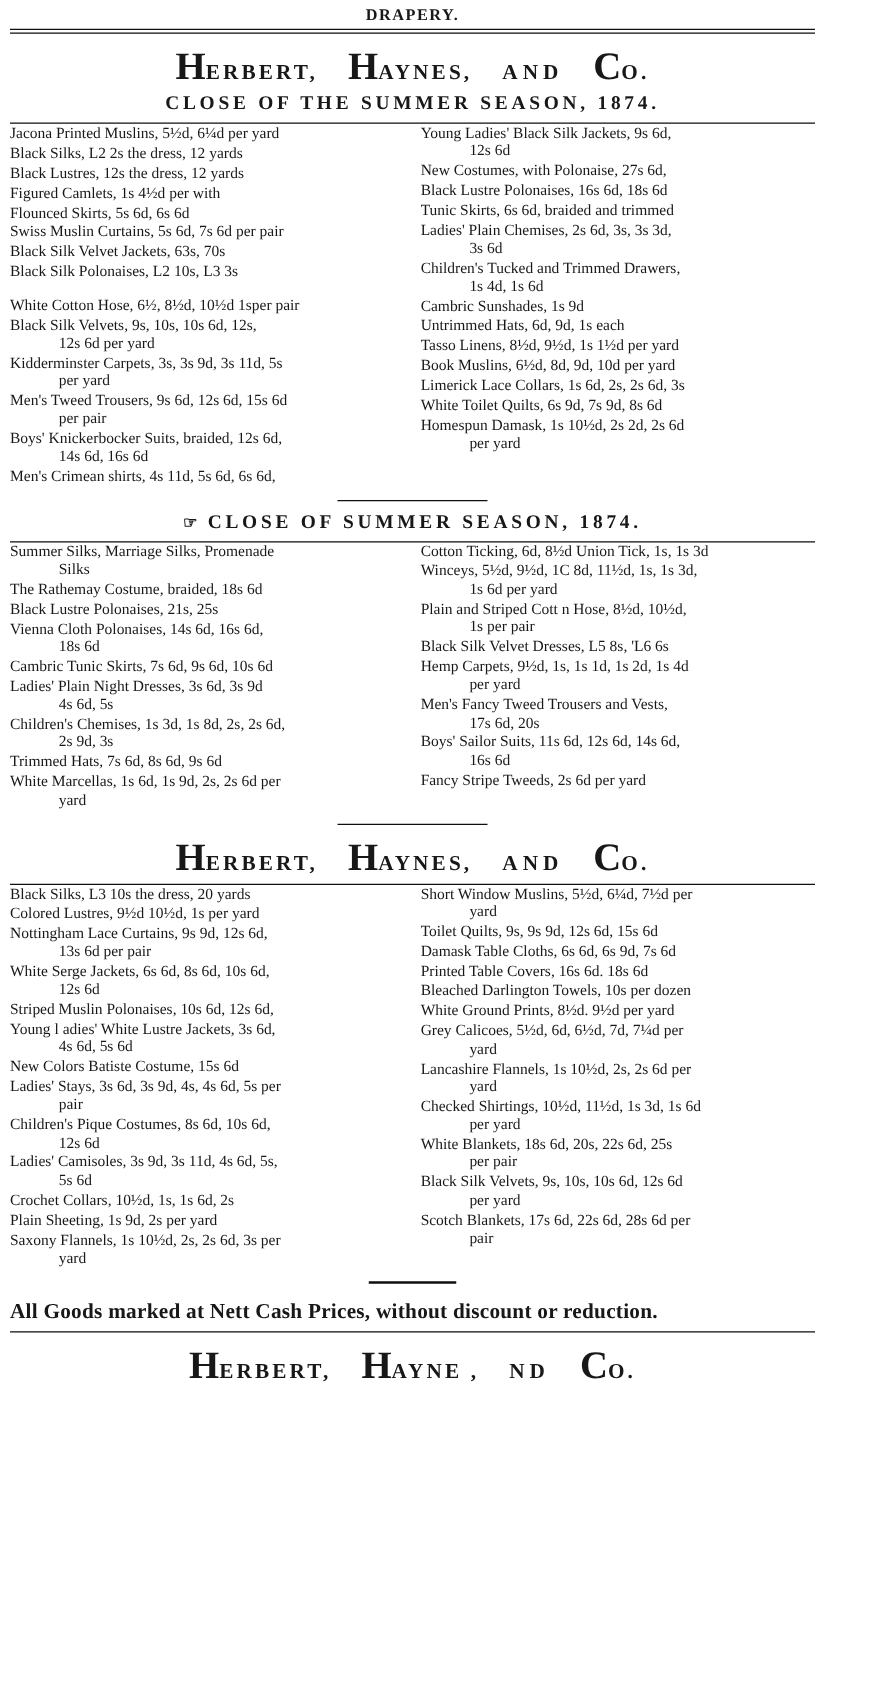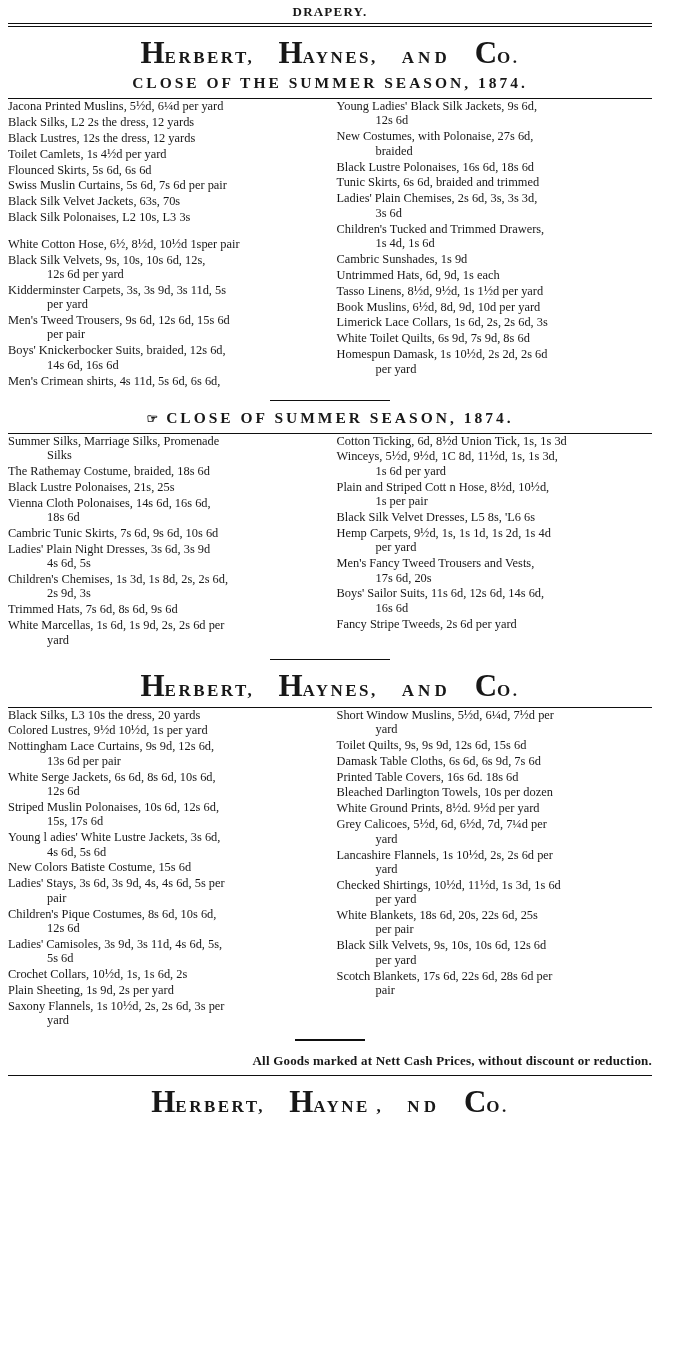--- a/index.html
+++ b/index.html
@@ -116,22 +116,22 @@
   .gap-row { height: 9px; }
 
   .sub-rule {
     border: none;
     border-top: 1px solid #111;
     width: 120px;
     margin: 10px auto 8px auto;
   }
 
   .nett {
-    text-align: right;
-    font-size: 13px;
+    text-align: left;
+    font-size: 17px;
     font-weight: bold;
     margin: 10px 0 6px 0;
     letter-spacing: 0.2px;
   }
   .short-rule {
     border: none;
     border-top: 2px solid #111;
     width: 70px;
     margin: 10px auto 12px auto;
   }
@@ -155,38 +155,38 @@
 
   <div class="banner">CLOSE  OF  THE  SUMMER  SEASON,  1874.</div>
   <hr class="rule-thin">
 
   <div class="cols">
     <div class="col left">
       <ul class="goods">
         <li><span>Jacona Printed Muslins, 5½d, 6¼d per yard</span></li>
         <li><span>Black Silks, L2 2s the dress, 12 yards</span></li>
         <li><span>Black Lustres, 12s the dress, 12 yards</span></li>
-        <li><span>Toilet Camlets, 1s 4½d per yard</span></li>
+        <li><span>Figured Camlets, 1s 4½d per with</span></li>
         <li><span>Flounced Skirts, 5s 6d, 6s 6d</span></li>
         <li><span>Swiss Muslin Curtains, 5s 6d, 7s 6d per pair</span></li>
         <li><span>Black Silk Velvet Jackets, 63s, 70s</span></li>
         <li><span>Black Silk Polonaises, L2 10s, L3 3s</span></li>
         <li class="gap-row"></li>
         <li><span>White Cotton Hose, 6½, 8½d, 10½d 1sper pair</span></li>
         <li><span>Black Silk Velvets, 9s, 10s, 10s 6d, 12s,</span><span class="cont">12s 6d per yard</span></li>
         <li><span>Kidderminster Carpets, 3s, 3s 9d, 3s 11d, 5s</span><span class="cont">per yard</span></li>
         <li><span>Men's Tweed Trousers, 9s 6d, 12s 6d, 15s 6d</span><span class="cont">per pair</span></li>
         <li><span>Boys' Knickerbocker Suits, braided, 12s 6d,</span><span class="cont">14s 6d, 16s 6d</span></li>
         <li><span>Men's Crimean shirts, 4s 11d, 5s 6d, 6s 6d,</span></li>
       </ul>
     </div>
     <div class="col right">
       <ul class="goods">
         <li><span>Young Ladies' Black Silk Jackets, 9s 6d,</span><span class="cont">12s 6d</span></li>
-        <li><span>New Costumes, with Polonaise, 27s 6d,</span><span class="cont">braided</span></li>
+        <li><span>New Costumes, with Polonaise, 27s 6d,</span></li>
         <li><span>Black Lustre Polonaises, 16s 6d, 18s 6d</span></li>
         <li><span>Tunic Skirts, 6s 6d, braided and trimmed</span></li>
         <li><span>Ladies' Plain Chemises, 2s 6d, 3s, 3s 3d,</span><span class="cont">3s 6d</span></li>
         <li><span>Children's Tucked and Trimmed Drawers,</span><span class="cont">1s 4d, 1s 6d</span></li>
         <li><span>Cambric Sunshades, 1s 9d</span></li>
         <li><span>Untrimmed Hats, 6d, 9d, 1s each</span></li>
         <li><span>Tasso Linens, 8½d, 9½d, 1s 1½d per yard</span></li>
         <li><span>Book Muslins, 6½d, 8d, 9d, 10d per yard</span></li>
         <li><span>Limerick Lace Collars, 1s 6d, 2s, 2s 6d, 3s</span></li>
         <li><span>White Toilet Quilts, 6s 9d, 7s 9d, 8s 6d</span></li>
@@ -238,21 +238,21 @@
   </div>
   <hr class="rule-thin">
 
   <div class="cols">
     <div class="col left">
       <ul class="goods">
         <li><span>Black Silks, L3 10s the dress, 20 yards</span></li>
         <li><span>Colored Lustres, 9½d  10½d, 1s per yard</span></li>
         <li><span>Nottingham Lace Curtains, 9s 9d, 12s 6d,</span><span class="cont">13s 6d per pair</span></li>
         <li><span>White Serge Jackets, 6s 6d, 8s 6d, 10s 6d,</span><span class="cont">12s 6d</span></li>
-        <li><span>Striped Muslin Polonaises, 10s 6d, 12s 6d,</span><span class="cont">15s, 17s 6d</span></li>
+        <li><span>Striped Muslin Polonaises, 10s 6d, 12s 6d,</span></li>
         <li><span>Young l adies' White Lustre Jackets, 3s 6d,</span><span class="cont">4s 6d, 5s 6d</span></li>
         <li><span>New Colors Batiste Costume, 15s 6d</span></li>
         <li><span>Ladies' Stays, 3s 6d, 3s 9d, 4s, 4s 6d, 5s per</span><span class="cont">pair</span></li>
         <li><span>Children's Pique Costumes,  8s 6d,  10s 6d,</span><span class="cont">12s 6d</span></li>
         <li><span>Ladies' Camisoles, 3s 9d, 3s 11d, 4s 6d, 5s,</span><span class="cont">5s 6d</span></li>
         <li><span>Crochet Collars, 10½d, 1s, 1s 6d, 2s</span></li>
         <li><span>Plain Sheeting, 1s 9d, 2s per yard</span></li>
         <li><span>Saxony Flannels, 1s 10½d, 2s, 2s 6d, 3s per</span><span class="cont">yard</span></li>
       </ul>
     </div>

